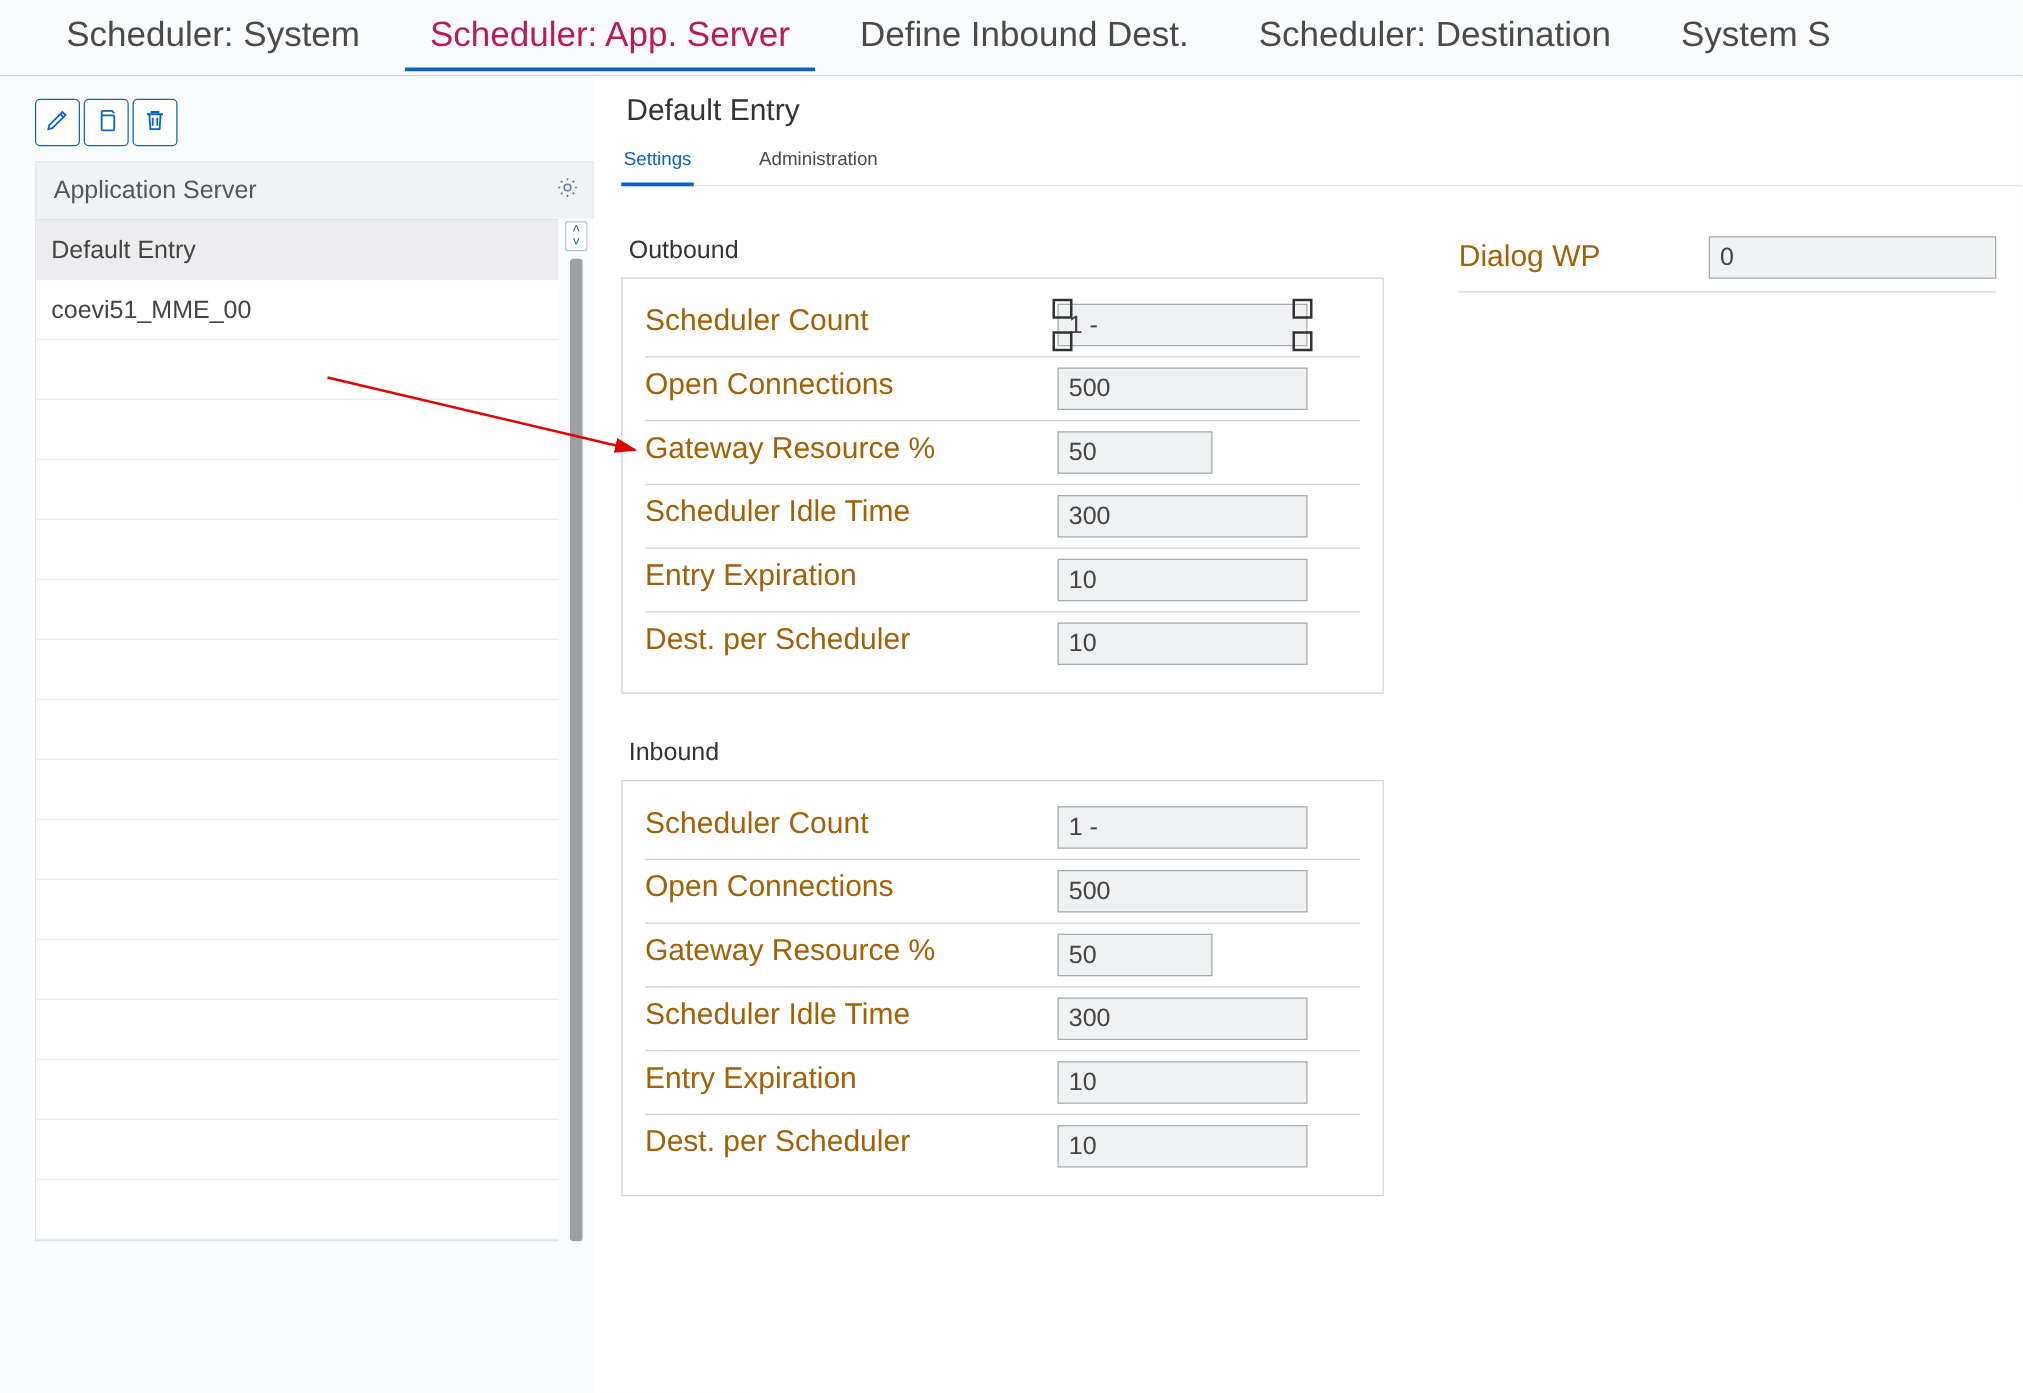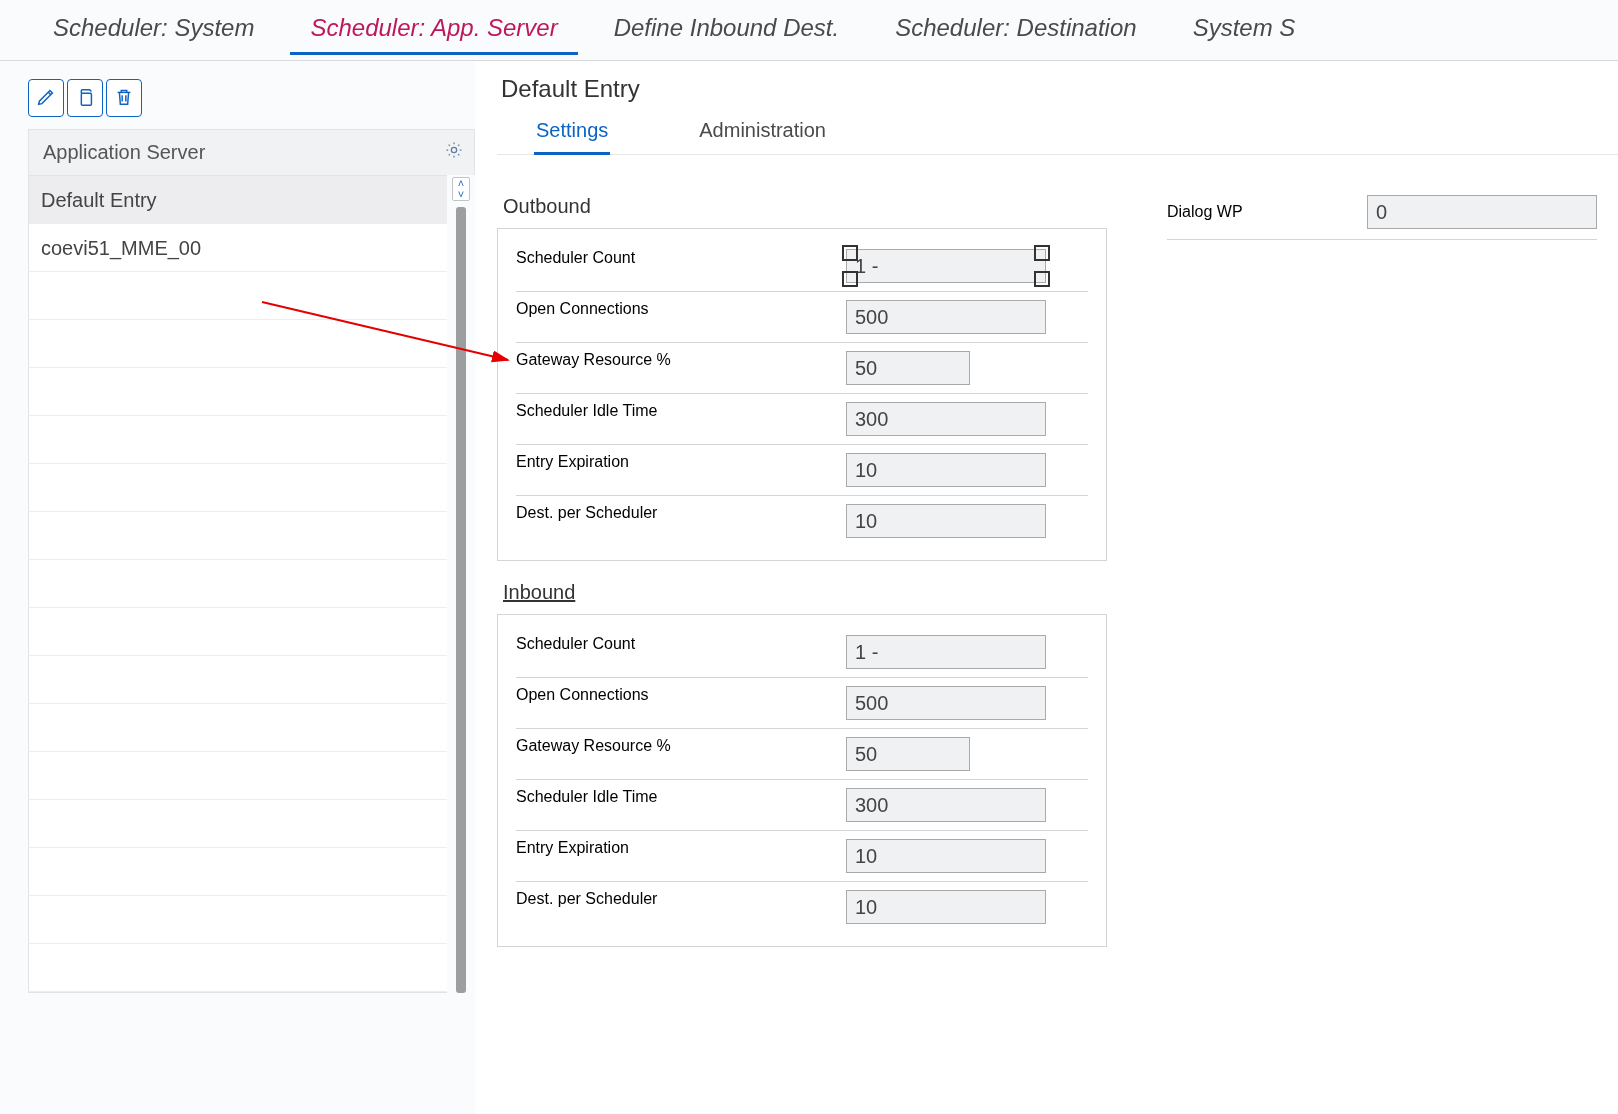--- a/index.html
+++ b/index.html
@@ -1,20 +1,20 @@
 <!DOCTYPE html>
 <html><head>
 <meta charset="utf-8">
 <style>
   html,body{margin:0;padding:0;font-family:Arial,Helvetica,sans-serif;font-size:15px;color:#333;background:#fafbfc;overflow:hidden;}
   .page{width:1618px;height:1114px;position:relative;background:#fafbfc;}
 
   
   .topnav{display:flex;align-items:center;height:60px;border-bottom:1px solid #d9d9d9;padding-left:25px;white-space:nowrap;}
-  .toptab{font-size:24px;color:#4a4a4a;padding:0 28px 10px 28px;margin-top:5px;cursor:pointer;position:relative;font-style:italic;}
+  .toptab{font-size:28px;color:#4a4a4a;padding:0 28px 10px 28px;margin-top:5px;cursor:pointer;position:relative;}
   .toptab.active{color:#be185d;}
   .toptab.active::after{content:"";position:absolute;left:8px;right:8px;bottom:-3px;height:3px;background:#0d63c4;}
 
   .body{display:flex;height:calc(100% - 60px);}
 
   
   .left{width:475px;box-sizing:border-box;padding:18px 0 0 28px;display:flex;flex-direction:column;}
   .toolbar{display:flex;gap:3px;margin-bottom:12px;}
   .tbtn{width:34px;height:36px;border:1.6px solid #0d63c4;border-radius:4px;background:#fff;display:flex;align-items:center;justify-content:center;cursor:pointer;}
   .tbtn svg{width:22px;height:22px;stroke:#0d63c4;fill:none;stroke-width:1.6;}
@@ -27,33 +27,33 @@
   
   .listside{width:28px;display:flex;flex-direction:column;align-items:center;background:#fafbfc;}
   .spin{width:16px;height:22px;margin-top:2px;border:1px solid #bfc4c8;border-radius:2px;background:#fff;display:flex;flex-direction:column;}
   .spin span{flex:1;display:flex;align-items:center;justify-content:center;font-size:11px;line-height:1;color:#2a68b8;}
   .vbar{flex:1;width:10px;background:#9c9e9f;border-radius:3px;margin-top:6px;}
 
   
   .right{flex:1;background:#fff;padding:10px 0 0 22px;box-sizing:border-box;overflow:hidden;}
   .entrytitle{font-size:24px;color:#333;margin:4px 0 10px 4px;}
   .subtabs{display:flex;gap:50px;border-bottom:1px solid #e6e7e8;}
-  .subtab{font-size:20px;color:#4a4a4a;padding:6px 2px 12px;cursor:pointer;position:relative;margin-left:37px;}
+  .subtab{font-size:15px;color:#4a4a4a;padding:6px 2px 12px;cursor:pointer;position:relative;}
   .subtab.active{color:#0d63c4;}
   .subtab.active::after{content:"";position:absolute;left:0;right:0;bottom:-1px;height:3px;background:#0d63c4;}
 
   .cols{display:flex;margin-top:40px;}
   .colA{width:610px;}            
   .colB{margin-left:60px;}       
 
   .sectitle{font-size:20px;color:#333;margin:0 0 10px 6px;}
   .fieldset{border:1px solid #d3d4d6;padding:12px 18px 14px;}
   .row{display:flex;align-items:flex-start;border-bottom:1px solid #d3d4d6;padding:8px 0;}
   .row:last-child{border-bottom:none;}
-  .lbl{width:330px;font-size:16px;color:#000000;}
+  .lbl{width:330px;font-size:24px;color:#a16207;}
   .val{height:34px;border:1px solid #a8aaac;background:#f0f1f2;font-size:20px;color:#444;padding:0 8px;box-sizing:border-box;}
   .w200{width:200px;} .w140{width:124px;}
   .focusbox{position:relative;display:inline-block;}
   .focusbox .corner{position:absolute;width:12px;height:12px;border:2px solid #333;}
   .tl{top:-4px;left:-4px;border-right:none;border-bottom:none;}
   .tr{top:-4px;right:-4px;border-left:none;border-bottom:none;}
   .bl{bottom:-4px;left:-4px;border-right:none;border-top:none;}
   .br{bottom:-4px;right:-4px;border-left:none;border-top:none;}
   .val.cursor{position:relative;}
   .val.cursor::before{content:"";position:absolute;left:8px;top:6px;bottom:6px;width:1.5px;background:#333;}
@@ -185,21 +185,21 @@
             <div class="row">
               <div class="lbl">Entry Expiration</div>
               <input class="val w200" value="10" style="">
             </div>
             <div class="row">
               <div class="lbl">Dest. per Scheduler</div>
               <input class="val w200" value="10" style="">
             </div>
           </div>
 
-          <div class="sectitle" style="margin-top:20px;text-decoration:underline;">Inbound</div>
+          <div class="sectitle" style="margin-top:36px;">Inbound</div>
           <div class="fieldset">
             <div class="row">
               <div class="lbl">Scheduler Count</div>
               <input class="val w200" value="1 -" style="">
             </div>
             <div class="row">
               <div class="lbl">Open Connections</div>
               <input class="val w200" value="500" style="">
             </div>
             <div class="row">

